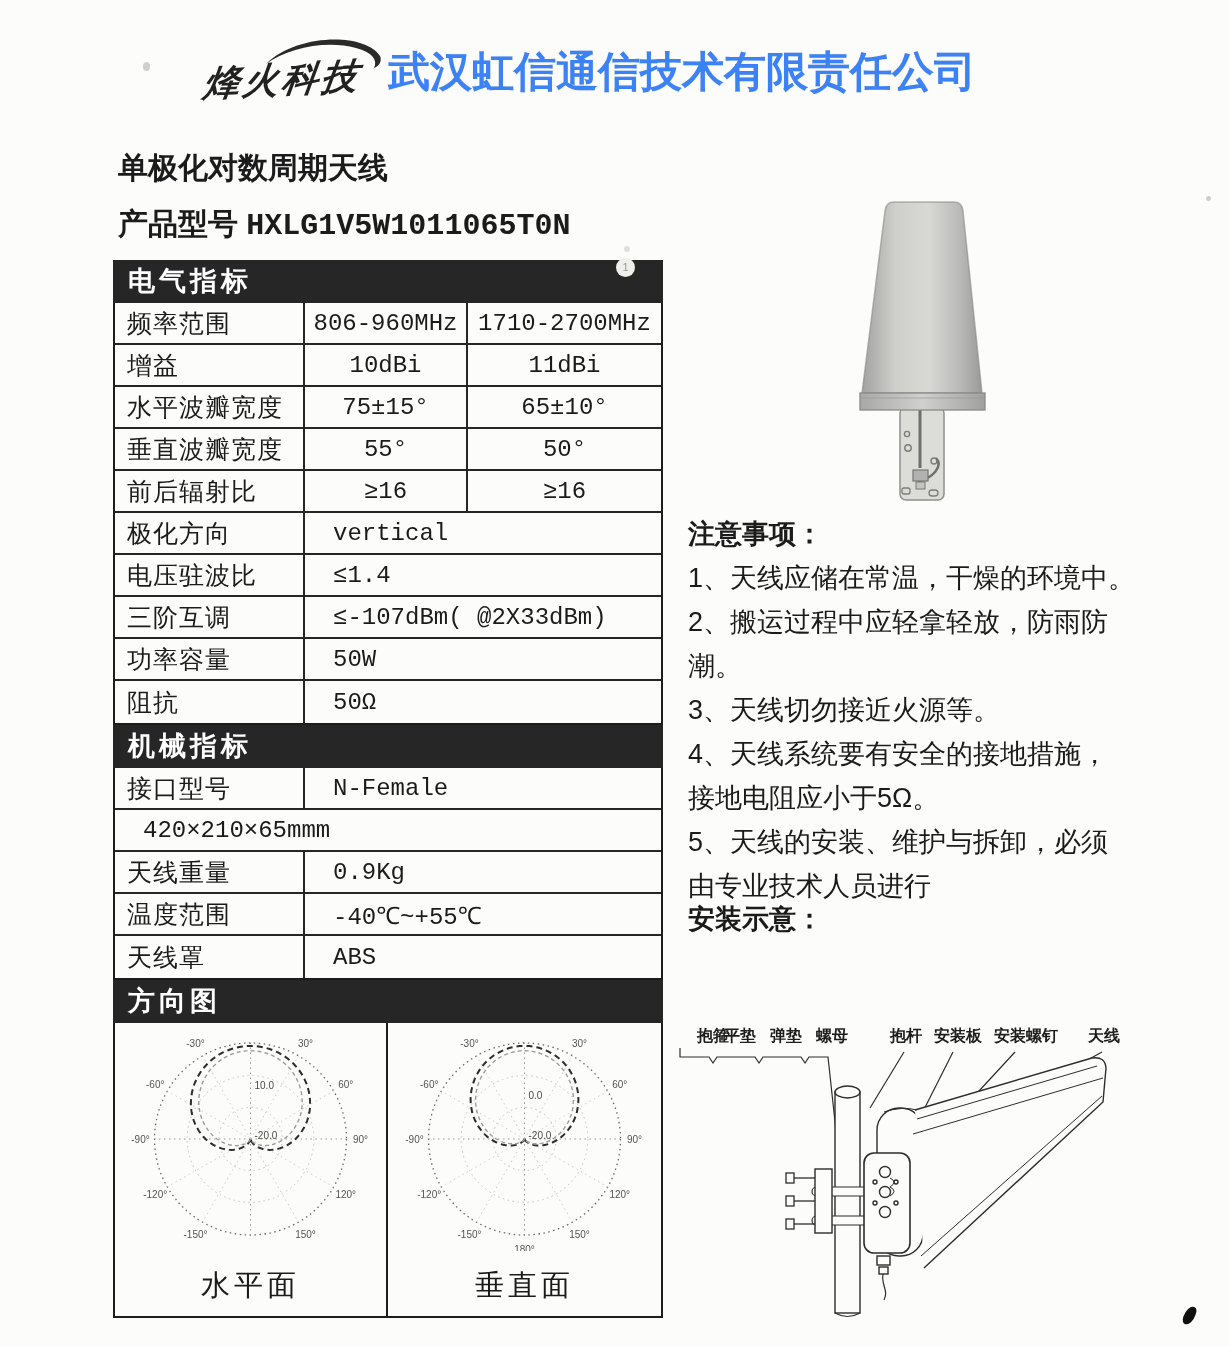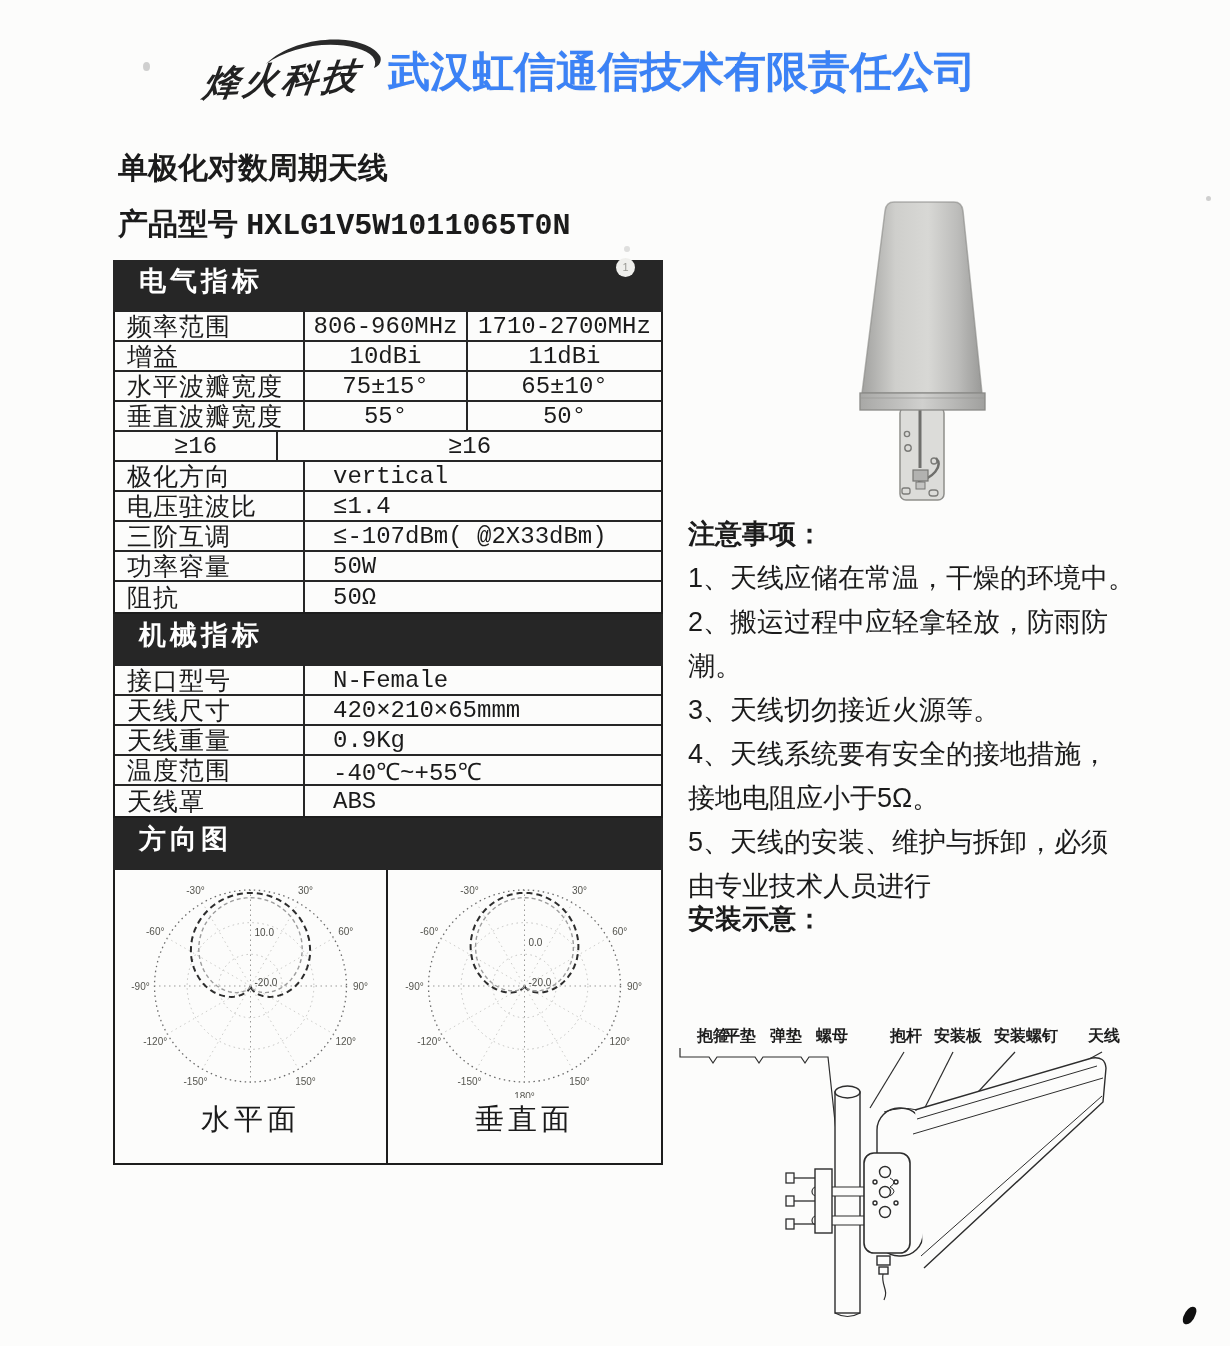--- a/index.html
+++ b/index.html
@@ -11,37 +11,37 @@
              letter-spacing:3px;transform:skewX(-10deg) rotate(-3deg);color:#222;white-space:nowrap;}
   .logo-swoosh{position:absolute;left:0;top:0;}
   .company-name{position:absolute;left:388px;top:44px;font-size:42px;font-weight:900;
                 letter-spacing:0px;color:#3b82f6;white-space:nowrap;
                 text-shadow:0 0 1px #55555533;}
   .product-title{position:absolute;left:118px;top:148px;font-size:30px;font-weight:bold;white-space:nowrap;}
   .model-line{position:absolute;left:118px;top:204px;font-size:30px;font-weight:bold;white-space:nowrap;}
   .model-number{font-family:"Liberation Mono","DejaVu Sans Mono",monospace;font-weight:bold;font-size:30px;letter-spacing:0px;}
   
   .spec-col{position:absolute;left:113px;top:260px;width:550px;}
-  .sec-bar{height:52px;background:#262626;color:#fff;font-size:27px;font-weight:bold;
-           line-height:43px;padding-left:26px;box-sizing:border-box;letter-spacing:4px;position:relative;}
+  .sec-bar{height:43px;background:#262626;color:#fff;font-size:27px;font-weight:bold;
+           line-height:43px;padding-left:15px;box-sizing:border-box;letter-spacing:4px;position:relative;}
   .rows{border:2px solid #1d1d1d;border-top:none;box-sizing:border-box;background:#fcfcfb;}
-  .trow{display:flex;height:30px;border-bottom:2px solid #262626;align-items:flex-start;box-sizing:border-box;}
+  .trow{display:flex;height:42px;border-bottom:2px solid #262626;align-items:flex-start;box-sizing:border-box;}
   .trow:last-child{border-bottom:none;}
   .c-label{width:190px;align-self:stretch;display:flex;align-items:center;padding-left:12px;
            box-sizing:border-box;border-right:2px solid #262626;font-size:25px;letter-spacing:1px;white-space:nowrap;}
   .c-v1{width:163px;align-self:stretch;display:flex;align-items:center;justify-content:center;
         border-right:2px solid #262626;box-sizing:border-box;}
   .c-v2{flex:1;align-self:stretch;display:flex;align-items:center;justify-content:center;}
   .c-span{flex:1;align-self:stretch;display:flex;align-items:center;padding-left:28px;box-sizing:border-box;}
   .mono-val{font-family:"Liberation Mono","DejaVu Sans Mono",monospace;font-size:24px;white-space:nowrap;}
   
   .pattern-box{display:flex;border:2px solid #1d1d1d;border-top:none;height:295px;box-sizing:border-box;background:#fcfcfb;}
   .pat-cell{width:273px;position:relative;border-right:2px solid #1d1d1d;box-sizing:border-box;}
   .pat-cell:last-child{border-right:none;flex:1;}
-  .pat-caption{position:absolute;left:0;right:0;bottom:23px;text-align:center;font-size:29px;letter-spacing:4px;}
+  .pat-caption{position:absolute;left:0;right:0;bottom:10px;text-align:center;font-size:29px;letter-spacing:4px;}
   
   .photo{position:absolute;left:828px;top:182px;}
   .notes{position:absolute;left:688px;top:512px;width:545px;font-size:27px;line-height:44px;}
   .notes-title{font-weight:bold;font-size:27px;}
   .note-line{white-space:nowrap;}
   .install-title{position:absolute;left:688px;top:901px;font-size:27px;font-weight:bold;}
   .install{position:absolute;left:672px;top:1020px;width:558px;height:326px;}
   .install svg{position:absolute;left:0;top:0;}
   .install-label{position:absolute;top:6px;font-size:16px;font-weight:bold;white-space:nowrap;color:#1d1d1d;}
   
@@ -104,20 +104,21 @@
         <div class="trow">
           <div class="c-label">垂直波瓣宽度</div>
           <div class="c-v1">
             <span class="mono-val">55°</span>
           </div>
           <div class="c-v2">
             <span class="mono-val">50°</span>
           </div>
         </div>
         <div class="trow">
+          <div class="c-label">前后辐射比</div>
           <div class="c-v1">
             <span class="mono-val">≥16</span>
           </div>
           <div class="c-v2">
             <span class="mono-val">≥16</span>
           </div>
         </div>
         <div class="trow">
           <div class="c-label">极化方向</div>
           <div class="c-span">
@@ -152,21 +153,20 @@
 
     <div class="sec-bar">机械指标</div>
     <div class="rows" id="mech-rows">
         <div class="trow">
           <div class="c-label">接口型号</div>
           <div class="c-span">
             <span class="mono-val">N-Female</span>
           </div>
         </div>
         <div class="trow">
-          <div class="c-label">天线尺寸</div>
           <div class="c-span">
             <span class="mono-val">420×210×65mmm</span>
           </div>
         </div>
         <div class="trow">
           <div class="c-label">天线重量</div>
           <div class="c-span">
             <span class="mono-val">0.9Kg</span>
           </div>
         </div>

